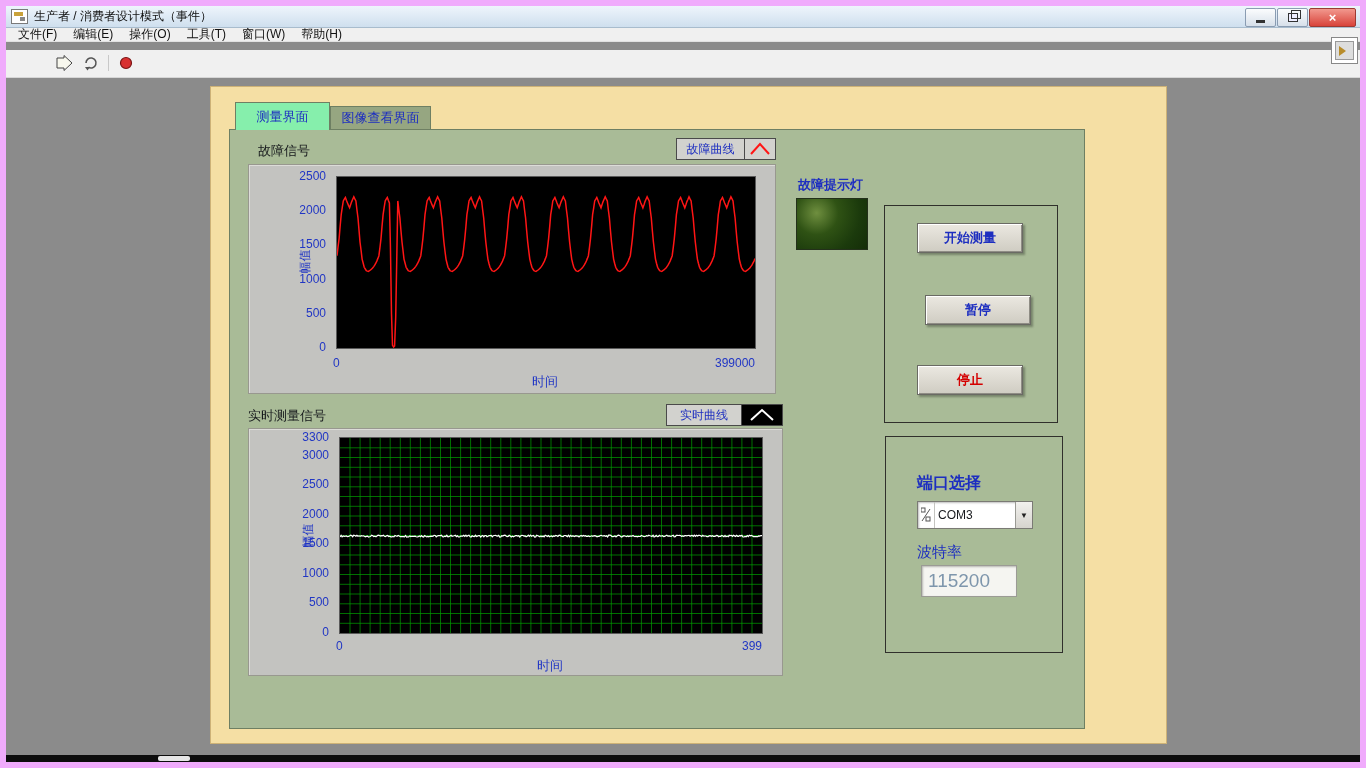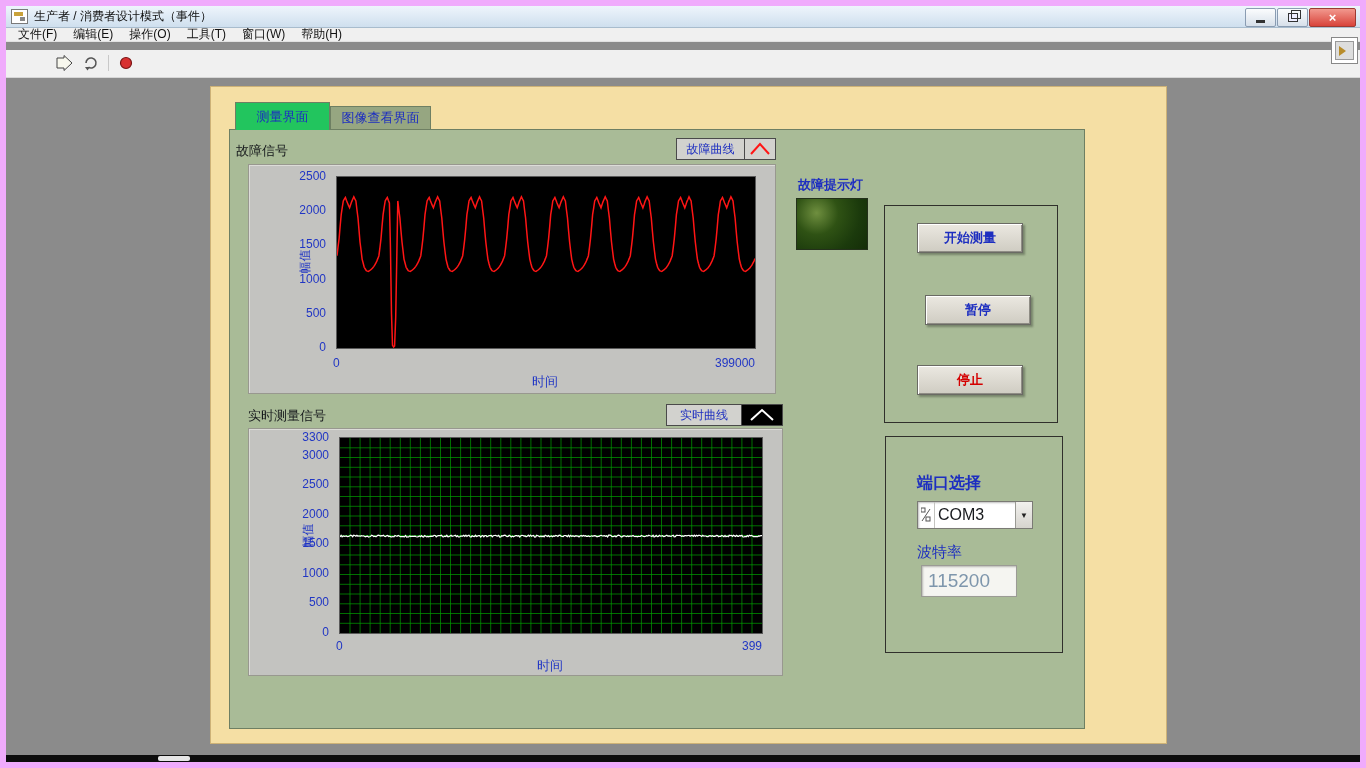--- a/index.html
+++ b/index.html
@@ -32,26 +32,26 @@
   
   .vi-icon{position:absolute;right:2px;top:31px;width:27px;height:27px;background:#fff;border:1px solid #888;box-sizing:border-box;}
   .vi-icon .inner{position:absolute;left:3px;top:3px;right:3px;bottom:3px;background:#ddd;border:1px solid #999;}
   .vi-icon .inner::after{content:"";position:absolute;left:3px;top:4px;width:0;height:0;
     border-left:7px solid #b88c2a;border-top:5px solid transparent;border-bottom:5px solid transparent;}
   
   .front{position:absolute;top:72px;left:0;right:0;bottom:0;background:#8b8b8b;}
   .tan{position:absolute;left:204px;top:8px;width:957px;height:658px;background:#f5dfa4;border:1px solid #cdb277;box-sizing:border-box;}
   .app-title{position:absolute;top:12px;left:0;width:100%;text-align:center;color:#1b2bbb;font-weight:bold;font-size:19px;letter-spacing:5px;}
   .tab{position:absolute;font-size:13px;color:#1d2ec0;display:flex;align-items:center;justify-content:center;cursor:pointer;box-sizing:border-box;}
-  .tab-active{left:24px;top:15px;width:95px;height:28px;background:#22c55e;border:1px solid #6e7f63;border-bottom:none;z-index:3;}
+  .tab-active{left:24px;top:15px;width:95px;height:28px;background:#86efac;border:1px solid #6e7f63;border-bottom:none;z-index:3;}
   .tab-inactive{left:119px;top:19px;width:101px;height:23px;background:#96a681;border:1px solid #6e7f63;border-bottom:none;z-index:1;}
   .page{position:absolute;left:18px;top:42px;width:856px;height:600px;background:#a9bb97;border:1px solid #6e7f63;z-index:2;box-sizing:border-box;}
   
   .chart-title{position:absolute;color:#15181b;font-size:13px;}
-  .t1{left:6px;top:12px;text-align:right;} .t2{left:18px;top:277px;}
+  .t1{left:28px;top:12px;text-align:right;} .t2{left:18px;top:277px;}
   .chart-frame{position:absolute;background:#c3c3c0;border:1px solid #98988f;box-shadow:inset 1px 1px 0 #dcdcd8;box-sizing:border-box;}
   .c1{left:18px;top:34px;width:528px;height:230px;}
   .c2{left:18px;top:298px;width:535px;height:248px;}
   .plot{position:absolute;border:1px solid #5a5a5a;box-sizing:content-box;}
   .c1 .plot{left:87px;top:11px;width:418px;height:171px;}
   .c2 .plot{left:90px;top:8px;width:422px;height:195px;}
   .y-ticks{position:absolute;}
   .c1 .y-ticks{left:18px;top:11px;width:64px;height:171px;}
   .c2 .y-ticks{left:18px;top:8px;width:67px;height:195px;}
   .ytick{position:absolute;right:5px;transform:translateY(-50%);color:#2136c4;font-size:12px;white-space:nowrap;width:100%;text-align:right;}
@@ -77,21 +77,21 @@
   .lv-btn{position:absolute;left:32px;width:106px;height:30px;background:linear-gradient(#ebe8e1,#cfccc2);
     border:1px solid #6a6a64;box-shadow:inset 1px 1px 0 #ffffff, inset -1px -1px 0 #8f8d85, 2px 2px 2px rgba(0,0,0,.3);
     color:#1d2ec0;font-weight:bold;font-size:13px;display:flex;align-items:center;justify-content:center;cursor:pointer;font-family:inherit;}
   .btn-start{top:17px;} .btn-pause{top:89px;margin-left:8px;} .btn-stop{top:159px;color:#d40000;}
   
   .port-panel{position:absolute;left:655px;top:306px;width:178px;height:217px;border:1px solid #30302c;box-sizing:border-box;}
   .port-title{position:absolute;left:31px;top:36px;color:#1d2ec0;font-weight:bold;font-size:16px;}
   .combo{position:absolute;left:31px;top:64px;width:116px;height:28px;background:#fff;border:1px solid #7a7a74;
     box-shadow:inset 1px 1px 2px rgba(0,0,0,.25);display:flex;box-sizing:border-box;cursor:pointer;}
   .combo-io{width:16px;border-right:1px solid #c4c4c0;display:flex;align-items:center;justify-content:center;}
-  .combo-value{flex:1;display:flex;align-items:center;padding-left:3px;font-size:16px;color:#17191d;}
+  .combo-value{flex:1;display:flex;align-items:center;padding-left:3px;font-size:12px;color:#17191d;}
   .combo-arrow{width:16px;background:linear-gradient(#f2f1ee,#d6d4ce);border-left:1px solid #9a9a94;
     display:flex;align-items:center;justify-content:center;font-size:8px;color:#222;}
   .baud-label{position:absolute;left:31px;top:106px;color:#1d2ec0;font-size:15px;}
   .baud-box{position:absolute;left:35px;top:128px;width:96px;height:32px;background:#f5f5f1;border:1px solid #9b9b95;
     box-shadow:inset 1px 1px 2px rgba(0,0,0,.25);display:flex;align-items:center;padding-left:6px;
     font-size:19px;color:#7e96ac;box-sizing:border-box;cursor:text;}
   
   .taskbar{position:absolute;left:0;right:0;bottom:0;height:7px;background:#0d0d0d;}
   .task-blob{position:absolute;left:152px;top:1px;width:32px;height:5px;background:#e6e6e6;border-radius:2px;}
 </style>

